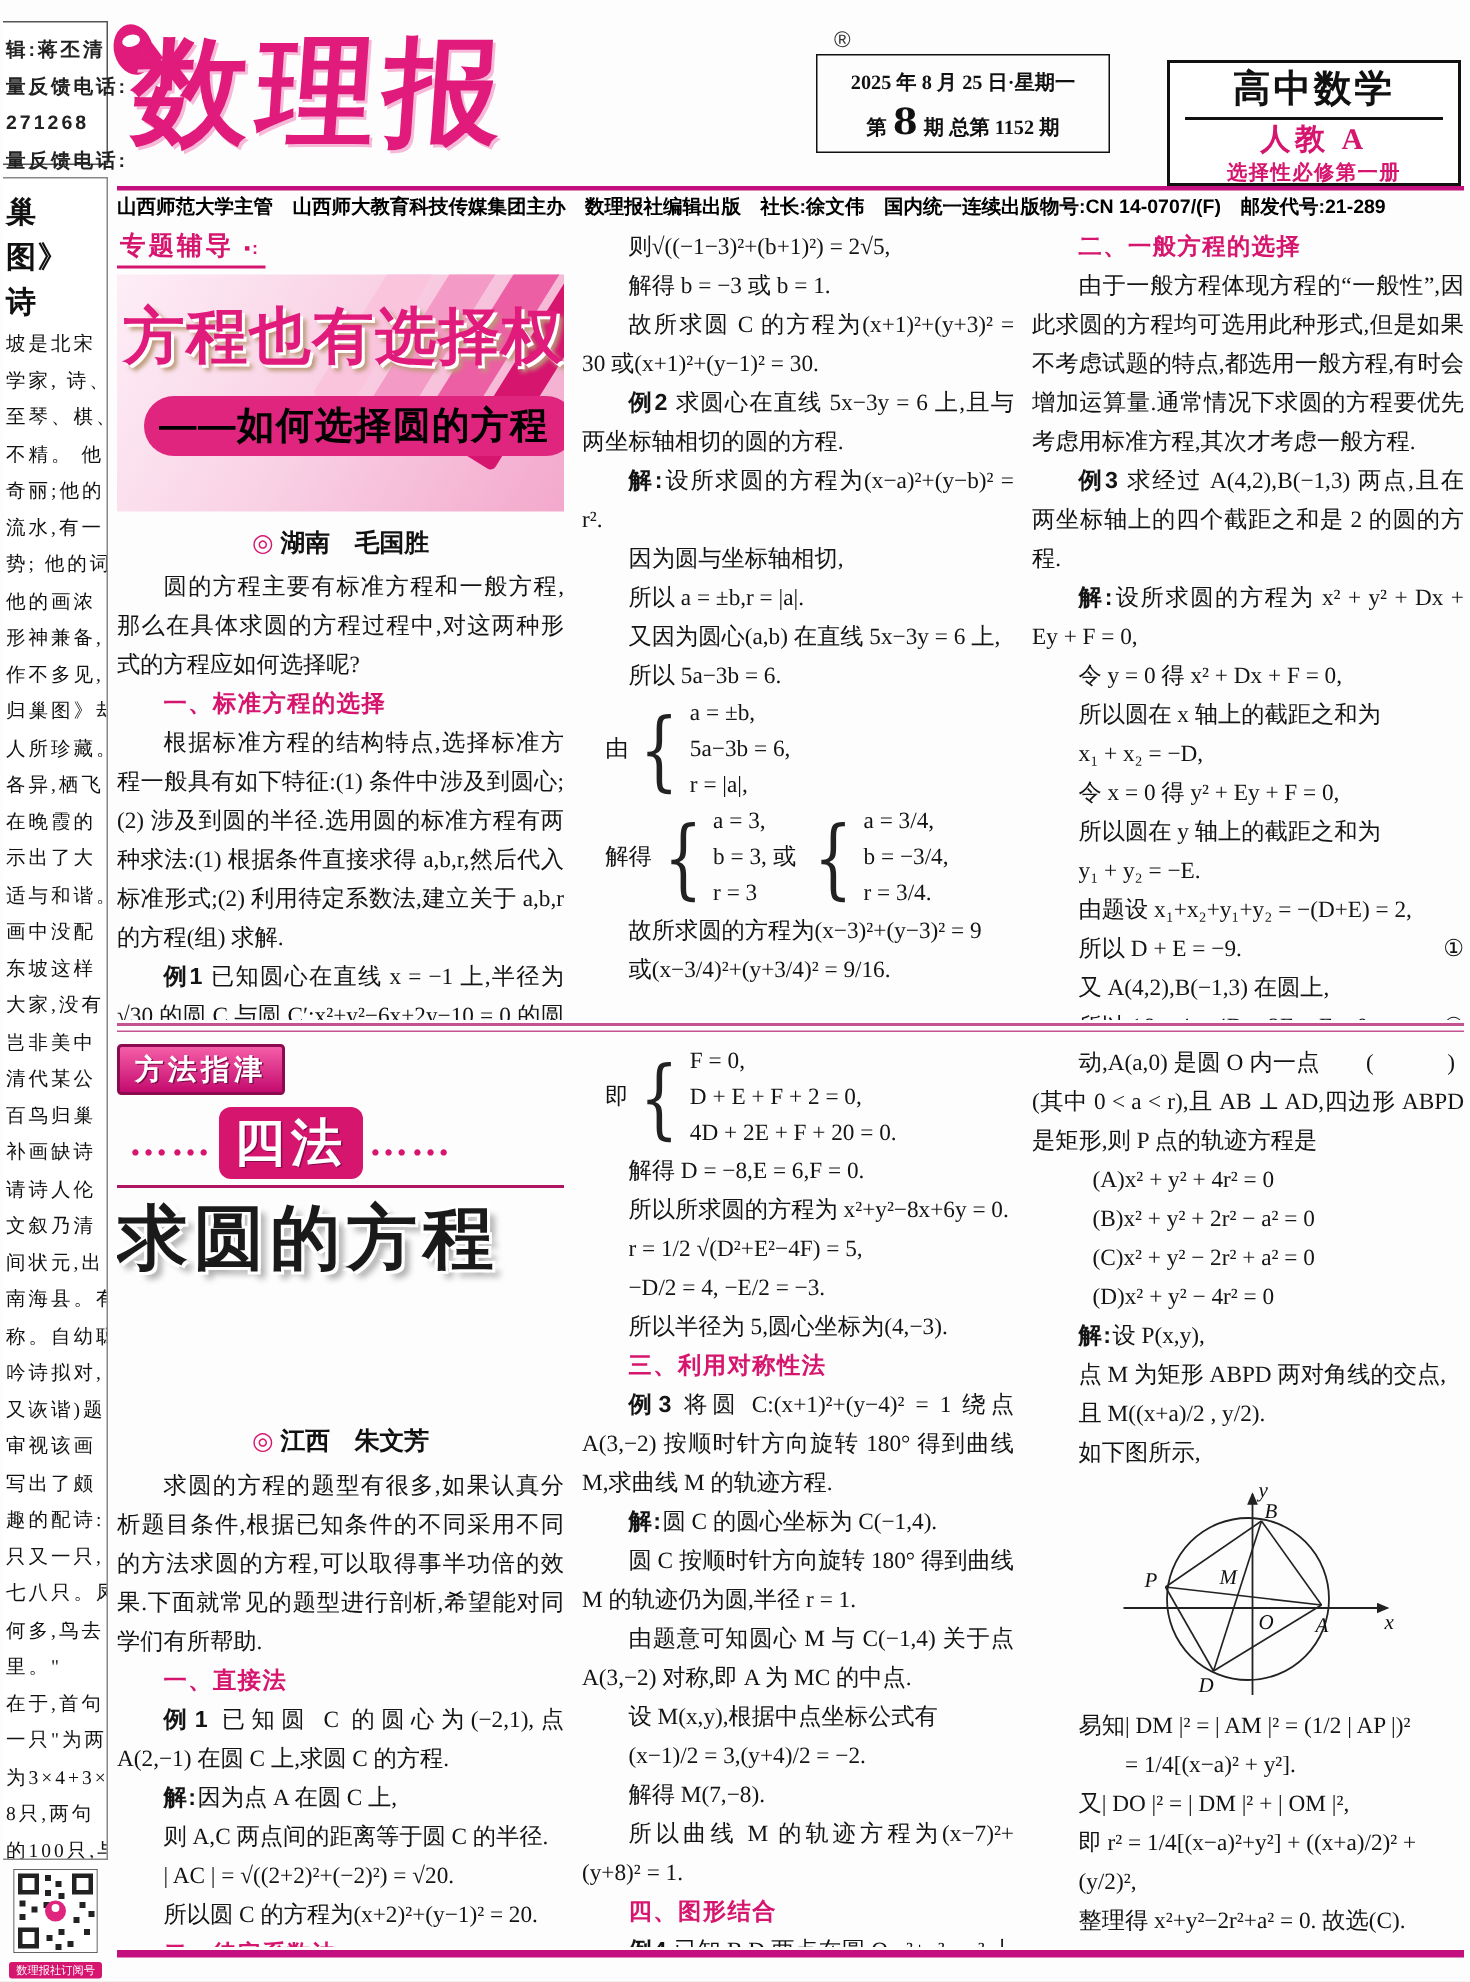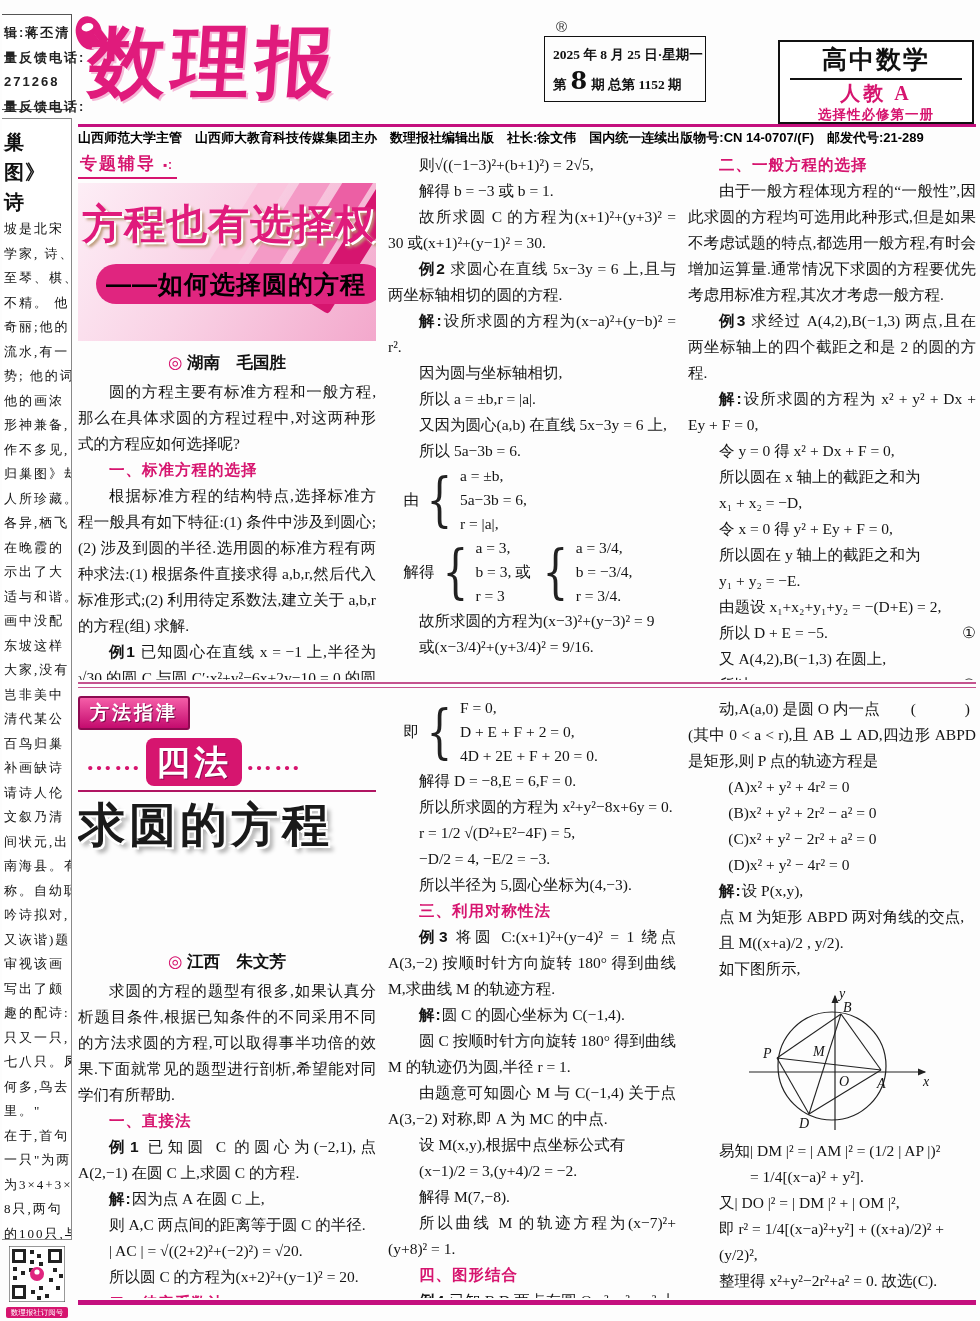--- a/index.html
+++ b/index.html
@@ -12,21 +12,21 @@
   .poem-title{font-size:20px;font-weight:bold;line-height:30px;letter-spacing:1px;}
   .poem-line{font-size:13px;line-height:24.5px;letter-spacing:2px;white-space:nowrap;}
   .qr-wrap{position:absolute;left:6px;top:1246px;width:62px;text-align:center;}
   .qr-cap{background:#d6156f;color:#fff;font-size:7.5px;line-height:11px;font-family:"Liberation Sans",sans-serif;border-radius:2px;margin-top:1px;}
   
   .header{position:absolute;left:78px;top:10px;width:898px;height:112px;}
   .logo{position:absolute;left:10px;top:2px;font-family:"DejaVu Serif",serif;font-weight:900;font-size:78px;line-height:100px;color:#e01b7c;letter-spacing:6px;transform:skewX(-4deg);text-shadow:2px 2px 0 #f6b9d8;}
   .logo-mark{position:absolute;left:-2px;top:6px;width:26px;height:34px;background:#e01b7c;border-radius:50%;transform:rotate(-15deg);}
   .logo-mark:after{content:"";position:absolute;left:7px;top:7px;width:12px;height:8px;background:#fff;border-radius:50%;}
   .regmark{position:absolute;left:478px;top:8px;font-size:15px;color:#333;font-family:"Liberation Sans",sans-serif;}
-  .datebox{position:absolute;left:466px;top:26px;width:162px;height:66px;border:1.5px solid #111;padding:6px 8px;box-sizing:border-box;text-align:left;font-family:"Liberation Serif",serif;}
+  .datebox{position:absolute;left:466px;top:26px;width:196px;height:66px;border:1.5px solid #111;padding:6px 8px;box-sizing:border-box;text-align:center;font-family:"Liberation Serif",serif;}
   .date-line{font-size:13.5px;font-weight:bold;line-height:24px;white-space:nowrap;}
   .issue-line{font-size:13.5px;font-weight:bold;line-height:28px;white-space:nowrap;}
   .issue-no{font-size:24px;font-family:"DejaVu Serif",serif;padding:0 4px;}
   .subjbox{position:absolute;right:2px;top:14px;width:196px;height:84px;border:2px solid #111;box-sizing:border-box;text-align:center;background:#fff;margin-top:16px;}
   .subj-title{font-size:25px;font-weight:900;letter-spacing:2px;line-height:36px;border-bottom:2px solid #111;margin:0 10px;}
   .subj-edition{color:#d6156f;font-size:20px;font-weight:900;line-height:26px;letter-spacing:3px;}
   .subj-volume{color:#d6156f;font-size:13.5px;font-weight:900;line-height:18px;letter-spacing:1px;font-family:"Liberation Sans",sans-serif;}
   .masthead-rule{position:absolute;left:78px;top:124px;width:898px;border-top:3px solid #c4107e;}
   .infoline{position:absolute;left:78px;top:128px;width:898px;font-family:"Liberation Sans",sans-serif;font-weight:bold;font-size:13px;line-height:20px;white-space:nowrap;color:#000;}
   
@@ -248,21 +248,21 @@
         <div class="blk pb"><b>例3</b> 求经过 A(4,2),B(−1,3) 两点,且在两坐标轴上的四个截距之和是 2 的圆的方程.</div>
         <div class="blk pb"><b>解:</b>设所求圆的方程为 x² + y² + Dx + Ey + F = 0,</div>
         <div class="blk math">令 y = 0 得 x² + Dx + F = 0,</div>
         <div class="blk math">所以圆在 x 轴上的截距之和为</div>
         <div class="blk math">x₁ + x₂ = −D,</div>
         <div class="blk math">令 x = 0 得 y² + Ey + F = 0,</div>
         <div class="blk math">所以圆在 y 轴上的截距之和为</div>
         <div class="blk math">y₁ + y₂ = −E.</div>
         <div class="blk math">由题设 x₁+x₂+y₁+y₂ = −(D+E) = 2,</div>
         <div class="blk mathnum">
-          <span>所以 D + E = −5.</span>
+          <span>所以 D + E = −9.</span>
           <span class="num">①</span>
         </div>
         <div class="blk math">又 A(4,2),B(−1,3) 在圆上,</div>
         <div class="blk mathnum">
           <span>所以 16 + 4 + 4D + 2E + F = 0,</span>
           <span class="num">②</span>
         </div>
       </div>
   </div>
 

